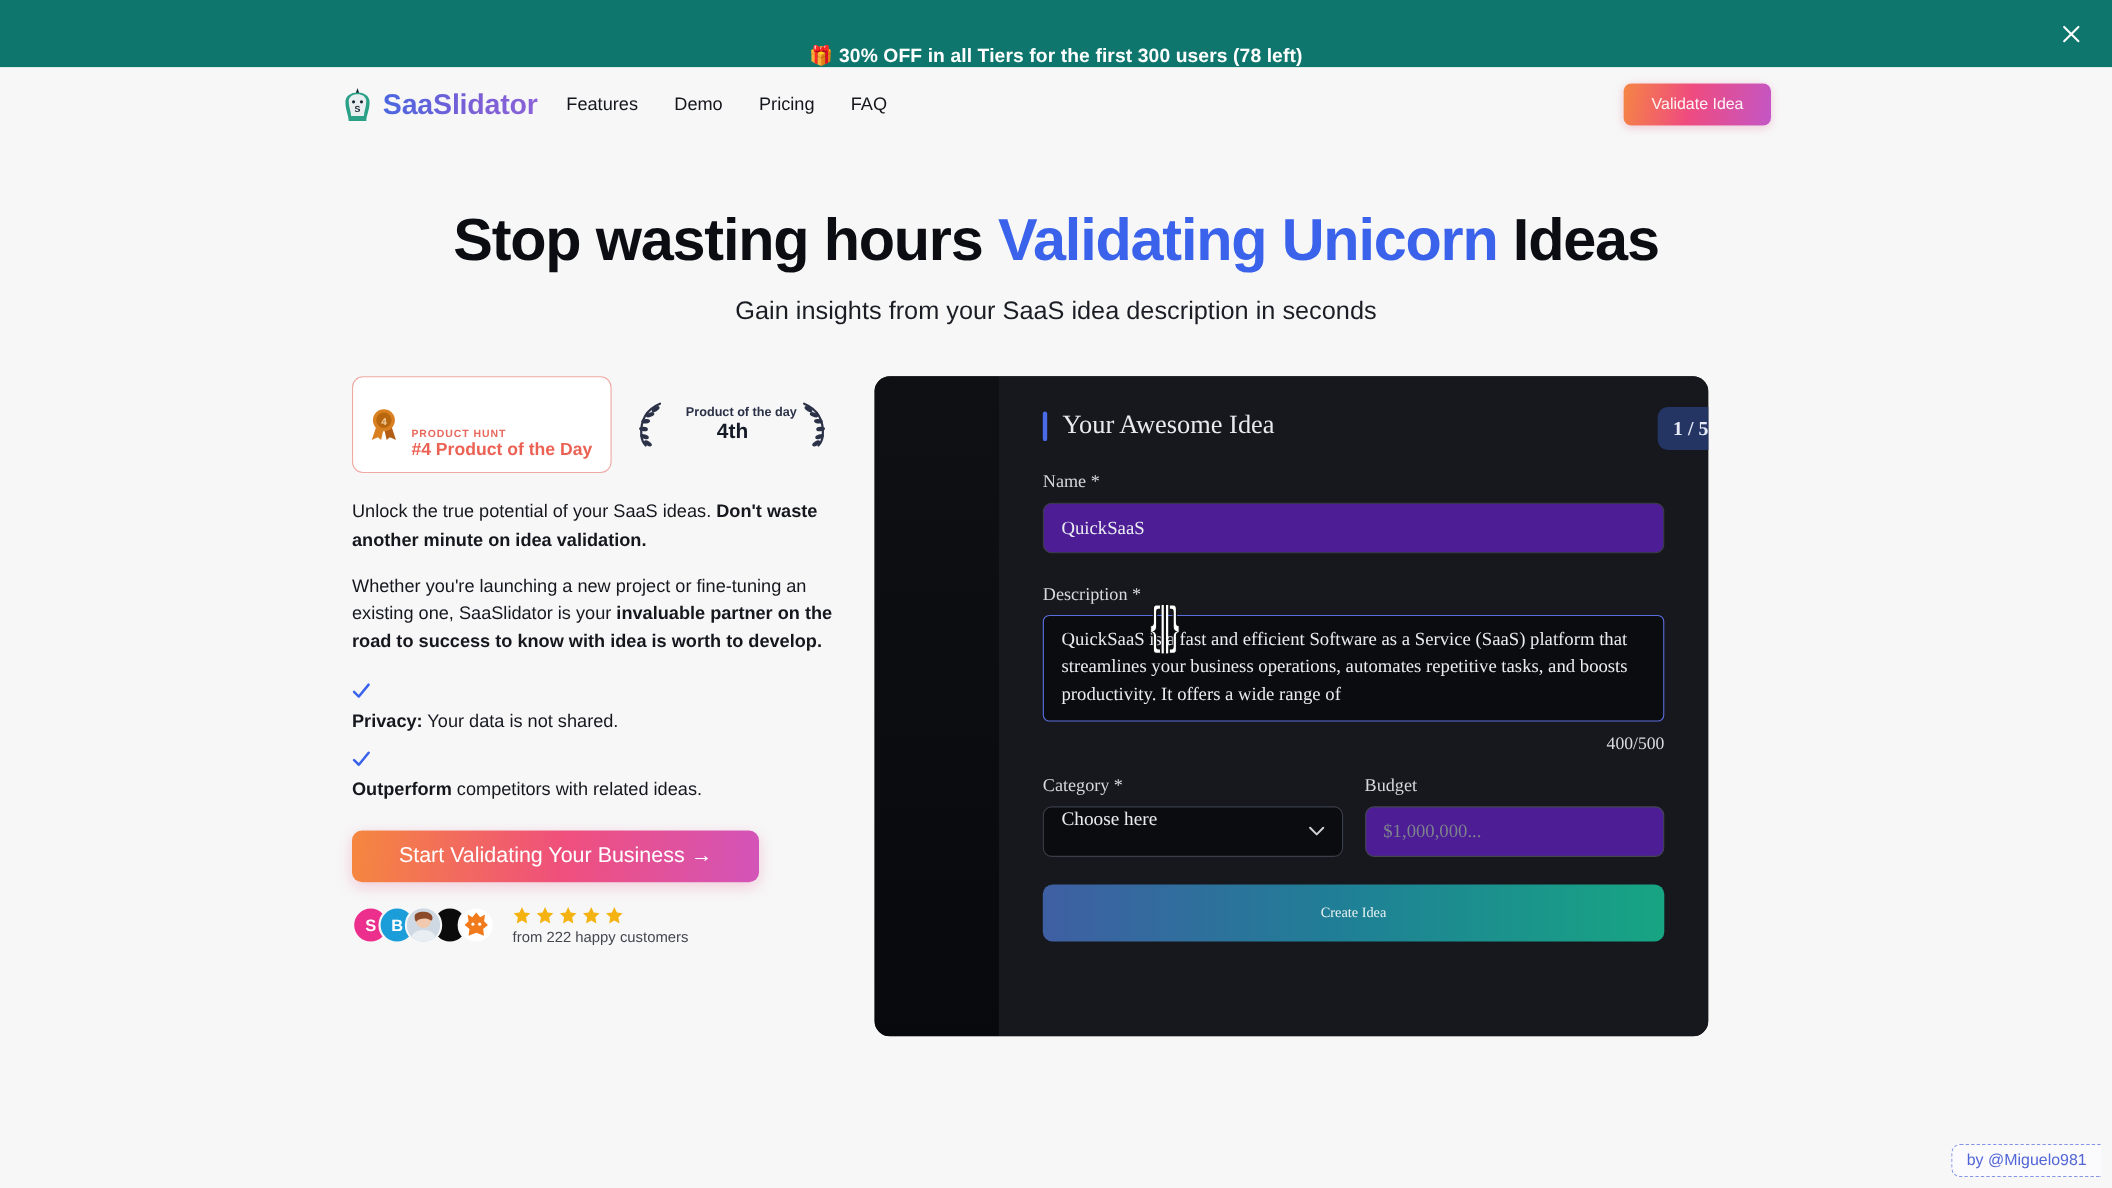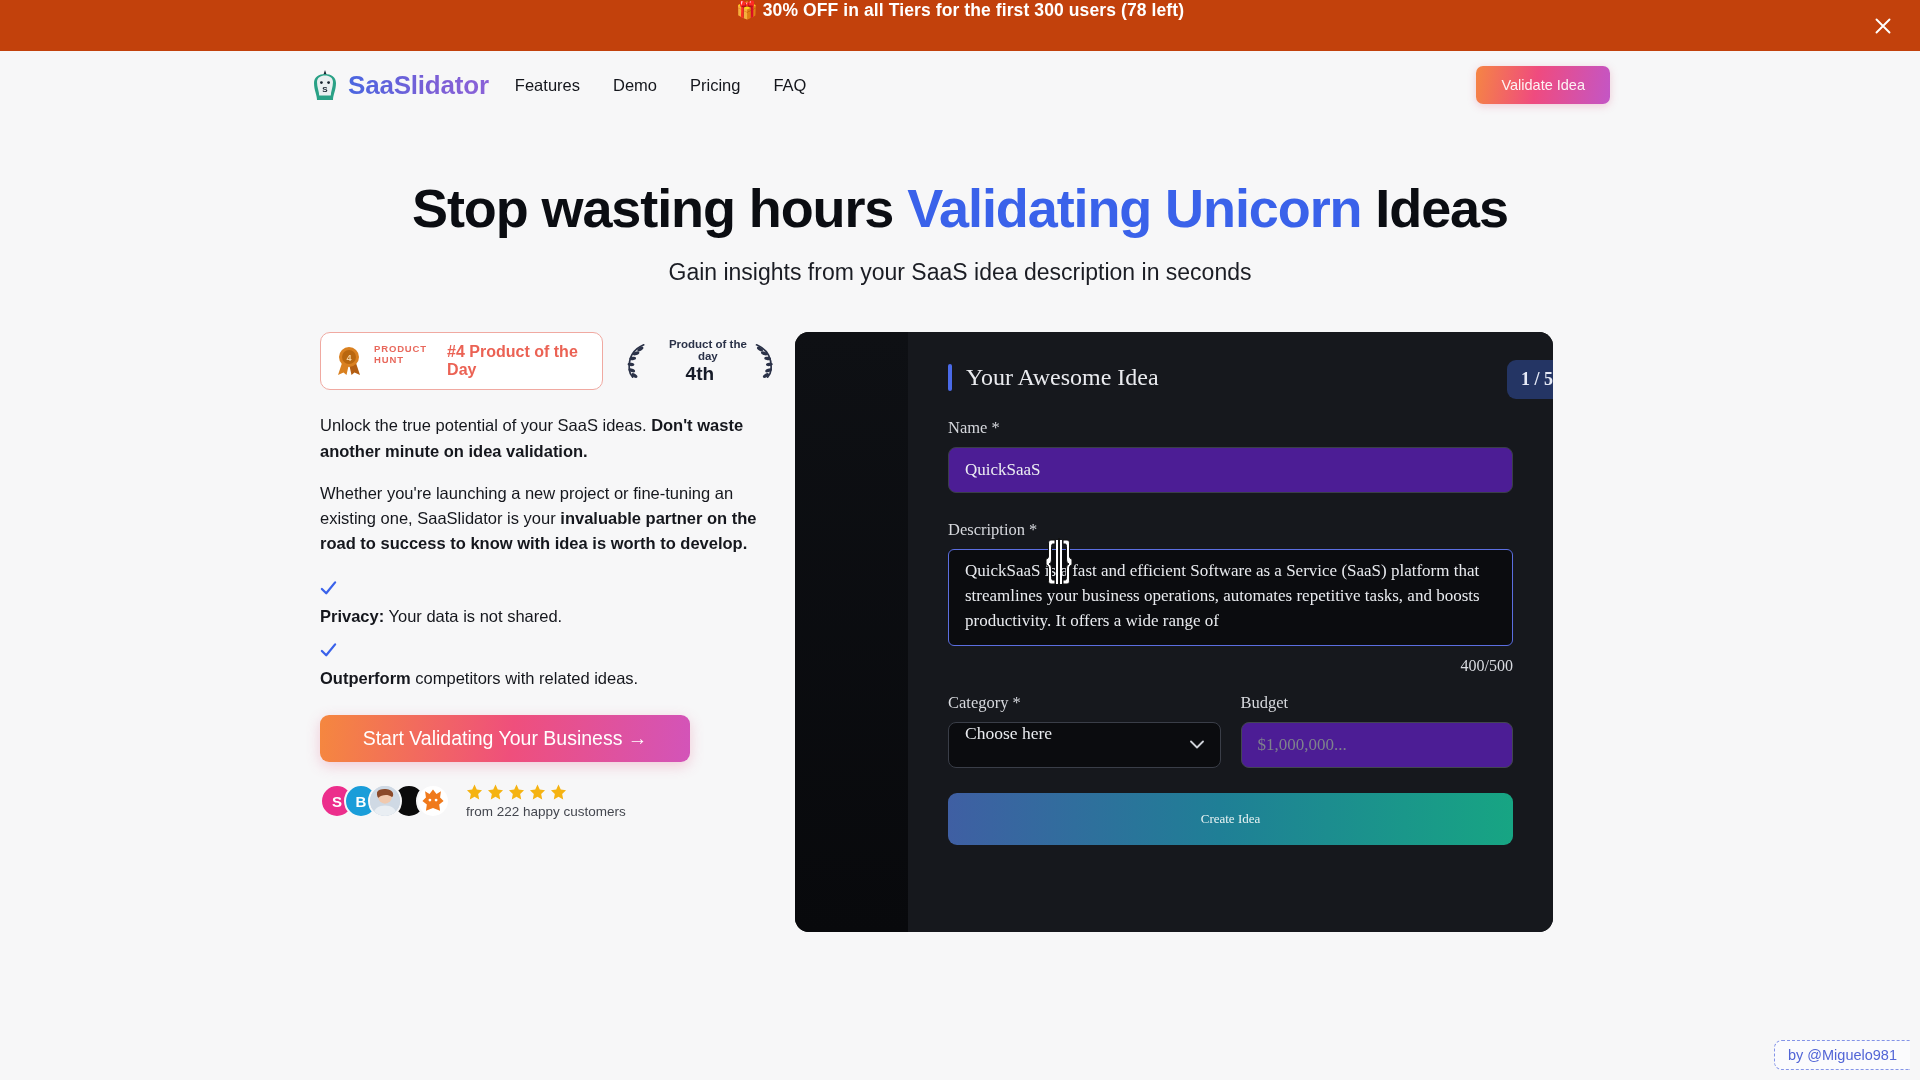--- a/index.html
+++ b/index.html
@@ -7,23 +7,23 @@
     width: 1920px; height: 1080px;
     overflow: hidden;
     background: #f7f7f8;
     font-family: "Liberation Sans", sans-serif;
     -webkit-font-smoothing: antialiased;
   }
 
   
   .promo-banner {
     position: relative;
-    height: 51px;
-    background: #c2410c;
-    display: flex; align-items: flex-start; justify-content: center;
+    height: 61px;
+    background: #0f766e;
+    display: flex; align-items: flex-end; justify-content: center;
   }
   .promo-text {
     color: #ffffff;
     font-size: 17.5px;
     font-weight: 700;
     letter-spacing: .1px;
   }
   .promo-close {
     position: absolute;
     right: 22px; top: 50%;
@@ -99,21 +99,21 @@
   .badge-row { display: flex; align-items: center; gap: 22px; }
   .ph-badge {
     display: flex; align-items: center; gap: 11px;
     border: 1.5px solid #f0a9a1;
     background: #fff;
     border-radius: 10px;
     padding: 10px 17px 10px 14px;
     cursor: pointer;
   }
   .ph-medal { width: 28px; height: 30px; flex: 0 0 28px; }
-  .ph-lines { display: flex; flex-direction: row; gap: 1px; }
+  .ph-lines { display: flex; flex-direction: column; gap: 1px; margin-top: 36px; }
   .ph-kicker {
     font-size: 9.5px; font-weight: 700; color: #e8685c;
     letter-spacing: .85px;
   }
   .ph-title { font-size: 16px; font-weight: 700; color: #eb6254; }
 
   .laurel-badge { display:flex; align-items:center; gap:4px; cursor:pointer; }
   .laurel-mid { text-align: center; }
   .laurel-top { font-size: 11.5px; font-weight: 700; color: #2b3248; margin-left: 16px; }
   .laurel-rank { font-size: 19px; font-weight: 800; color: #161b28; margin-top: 1px; }

